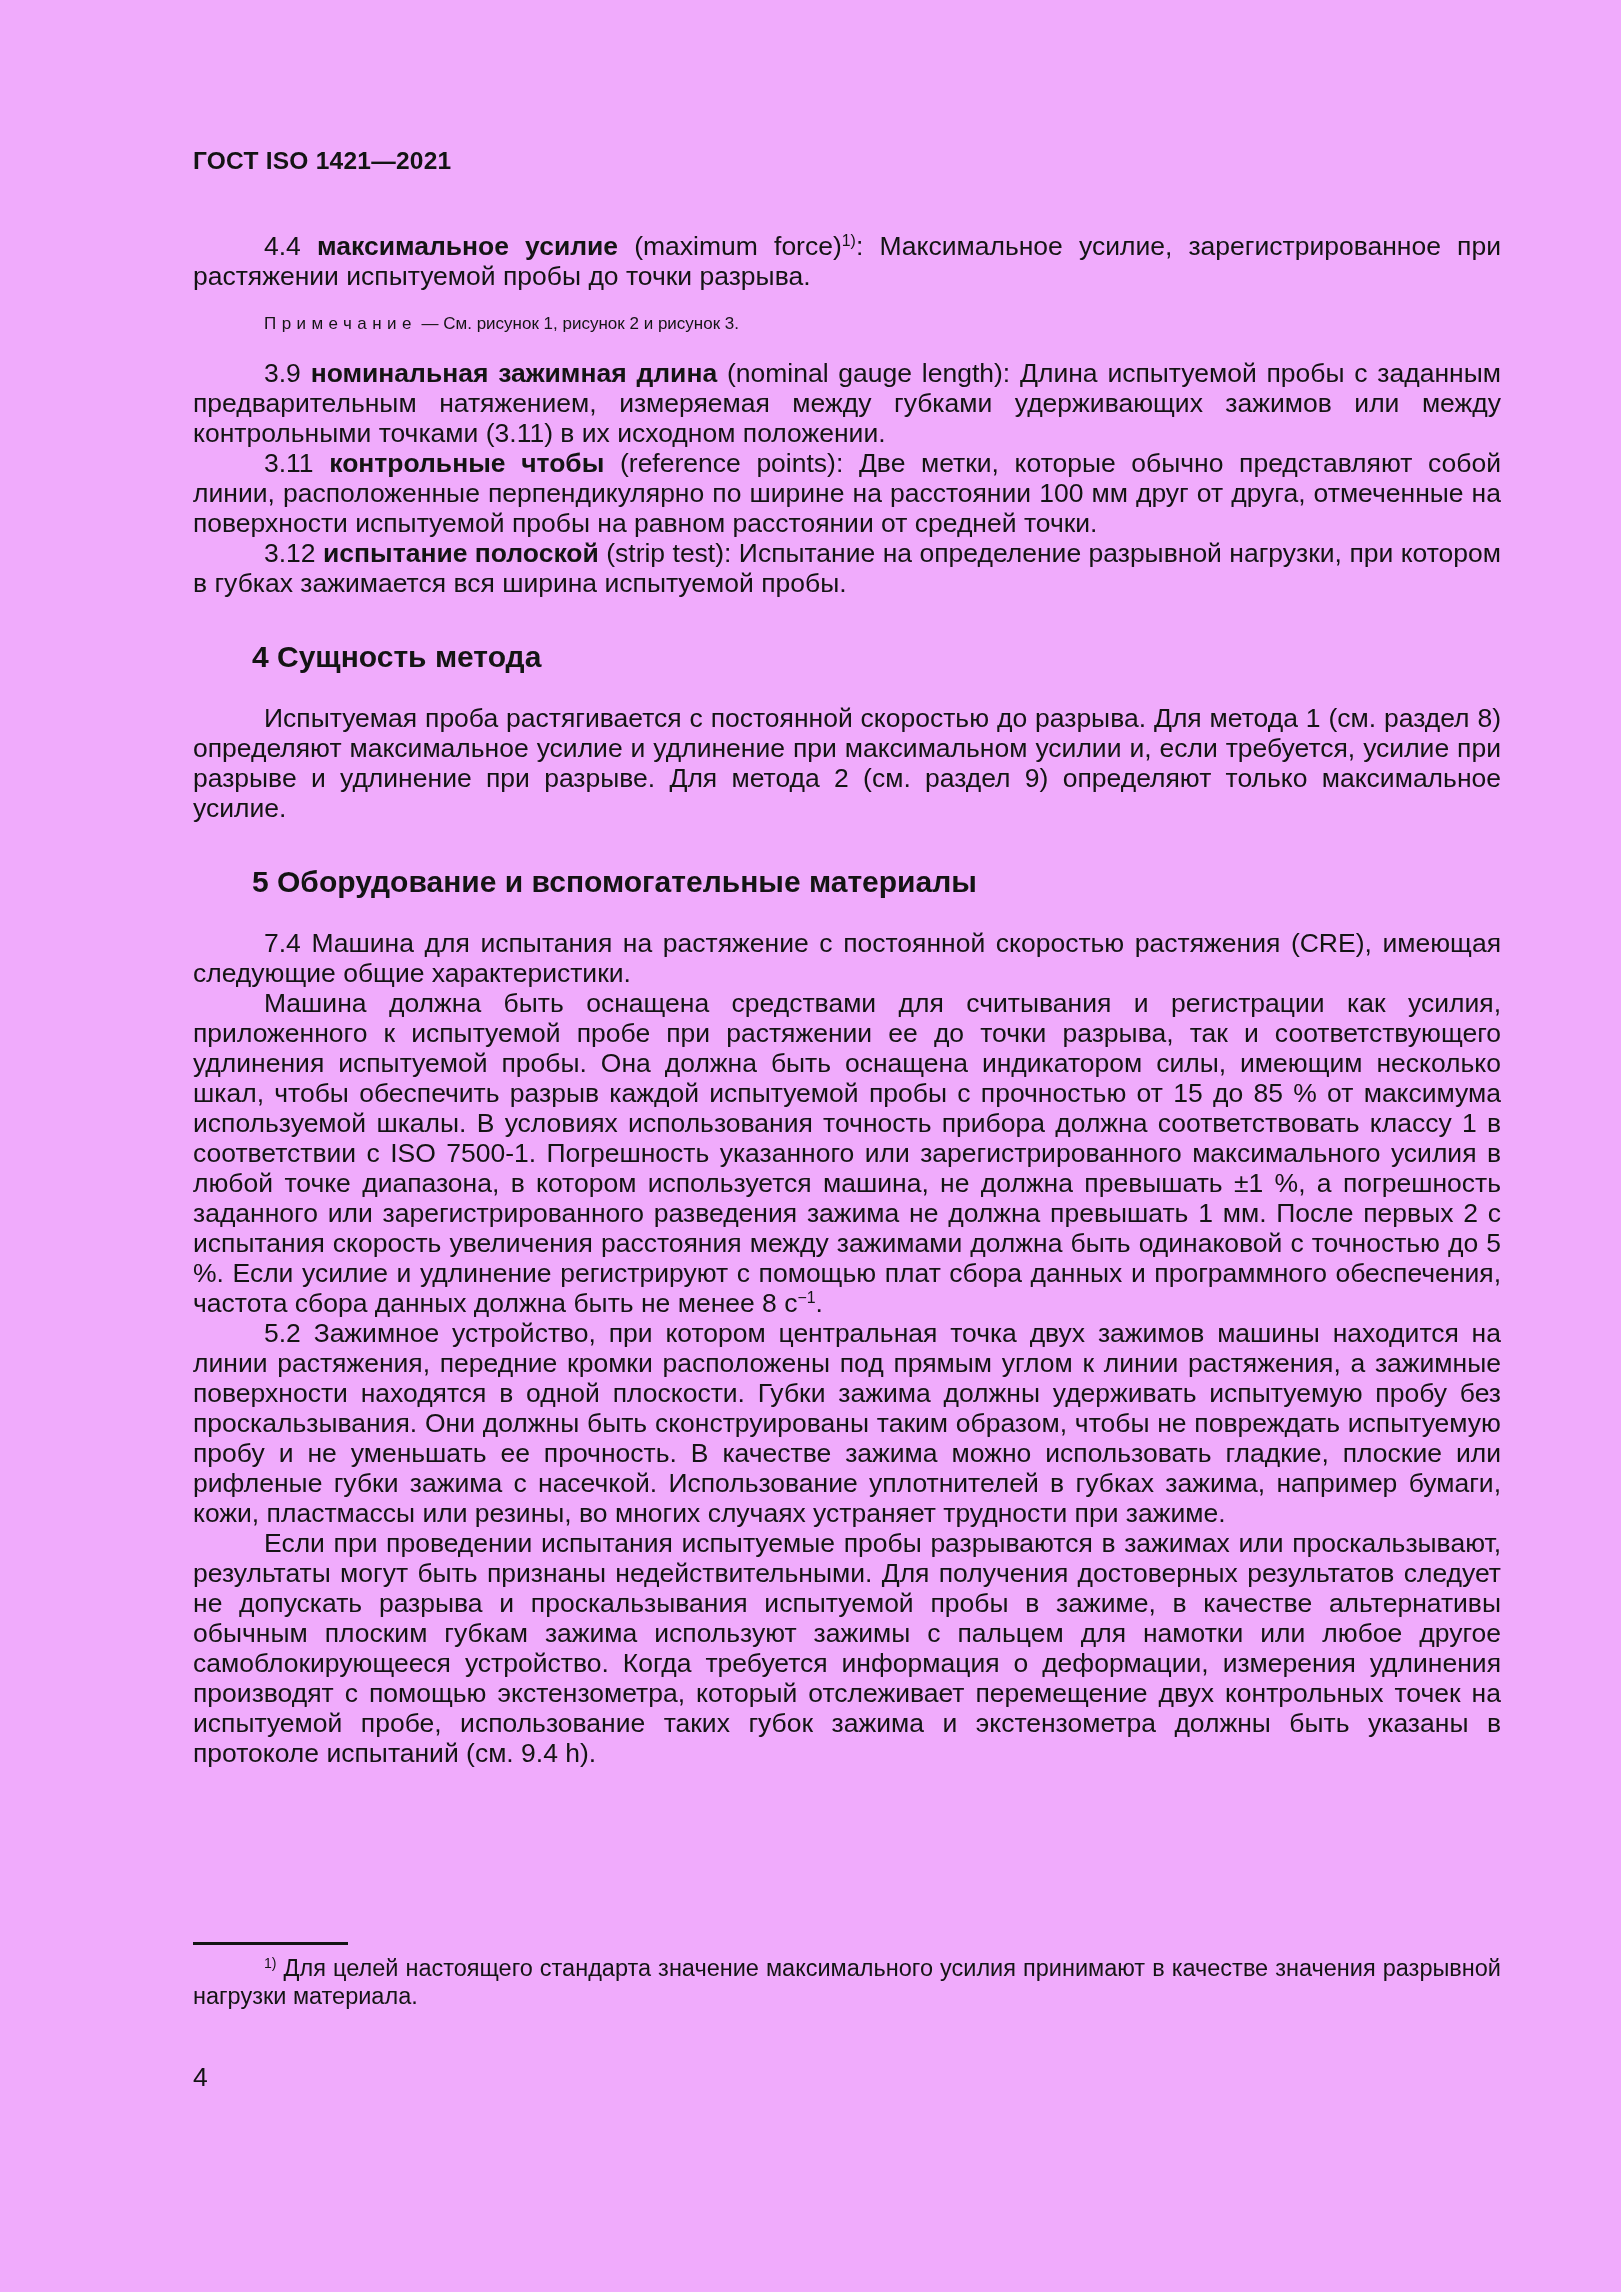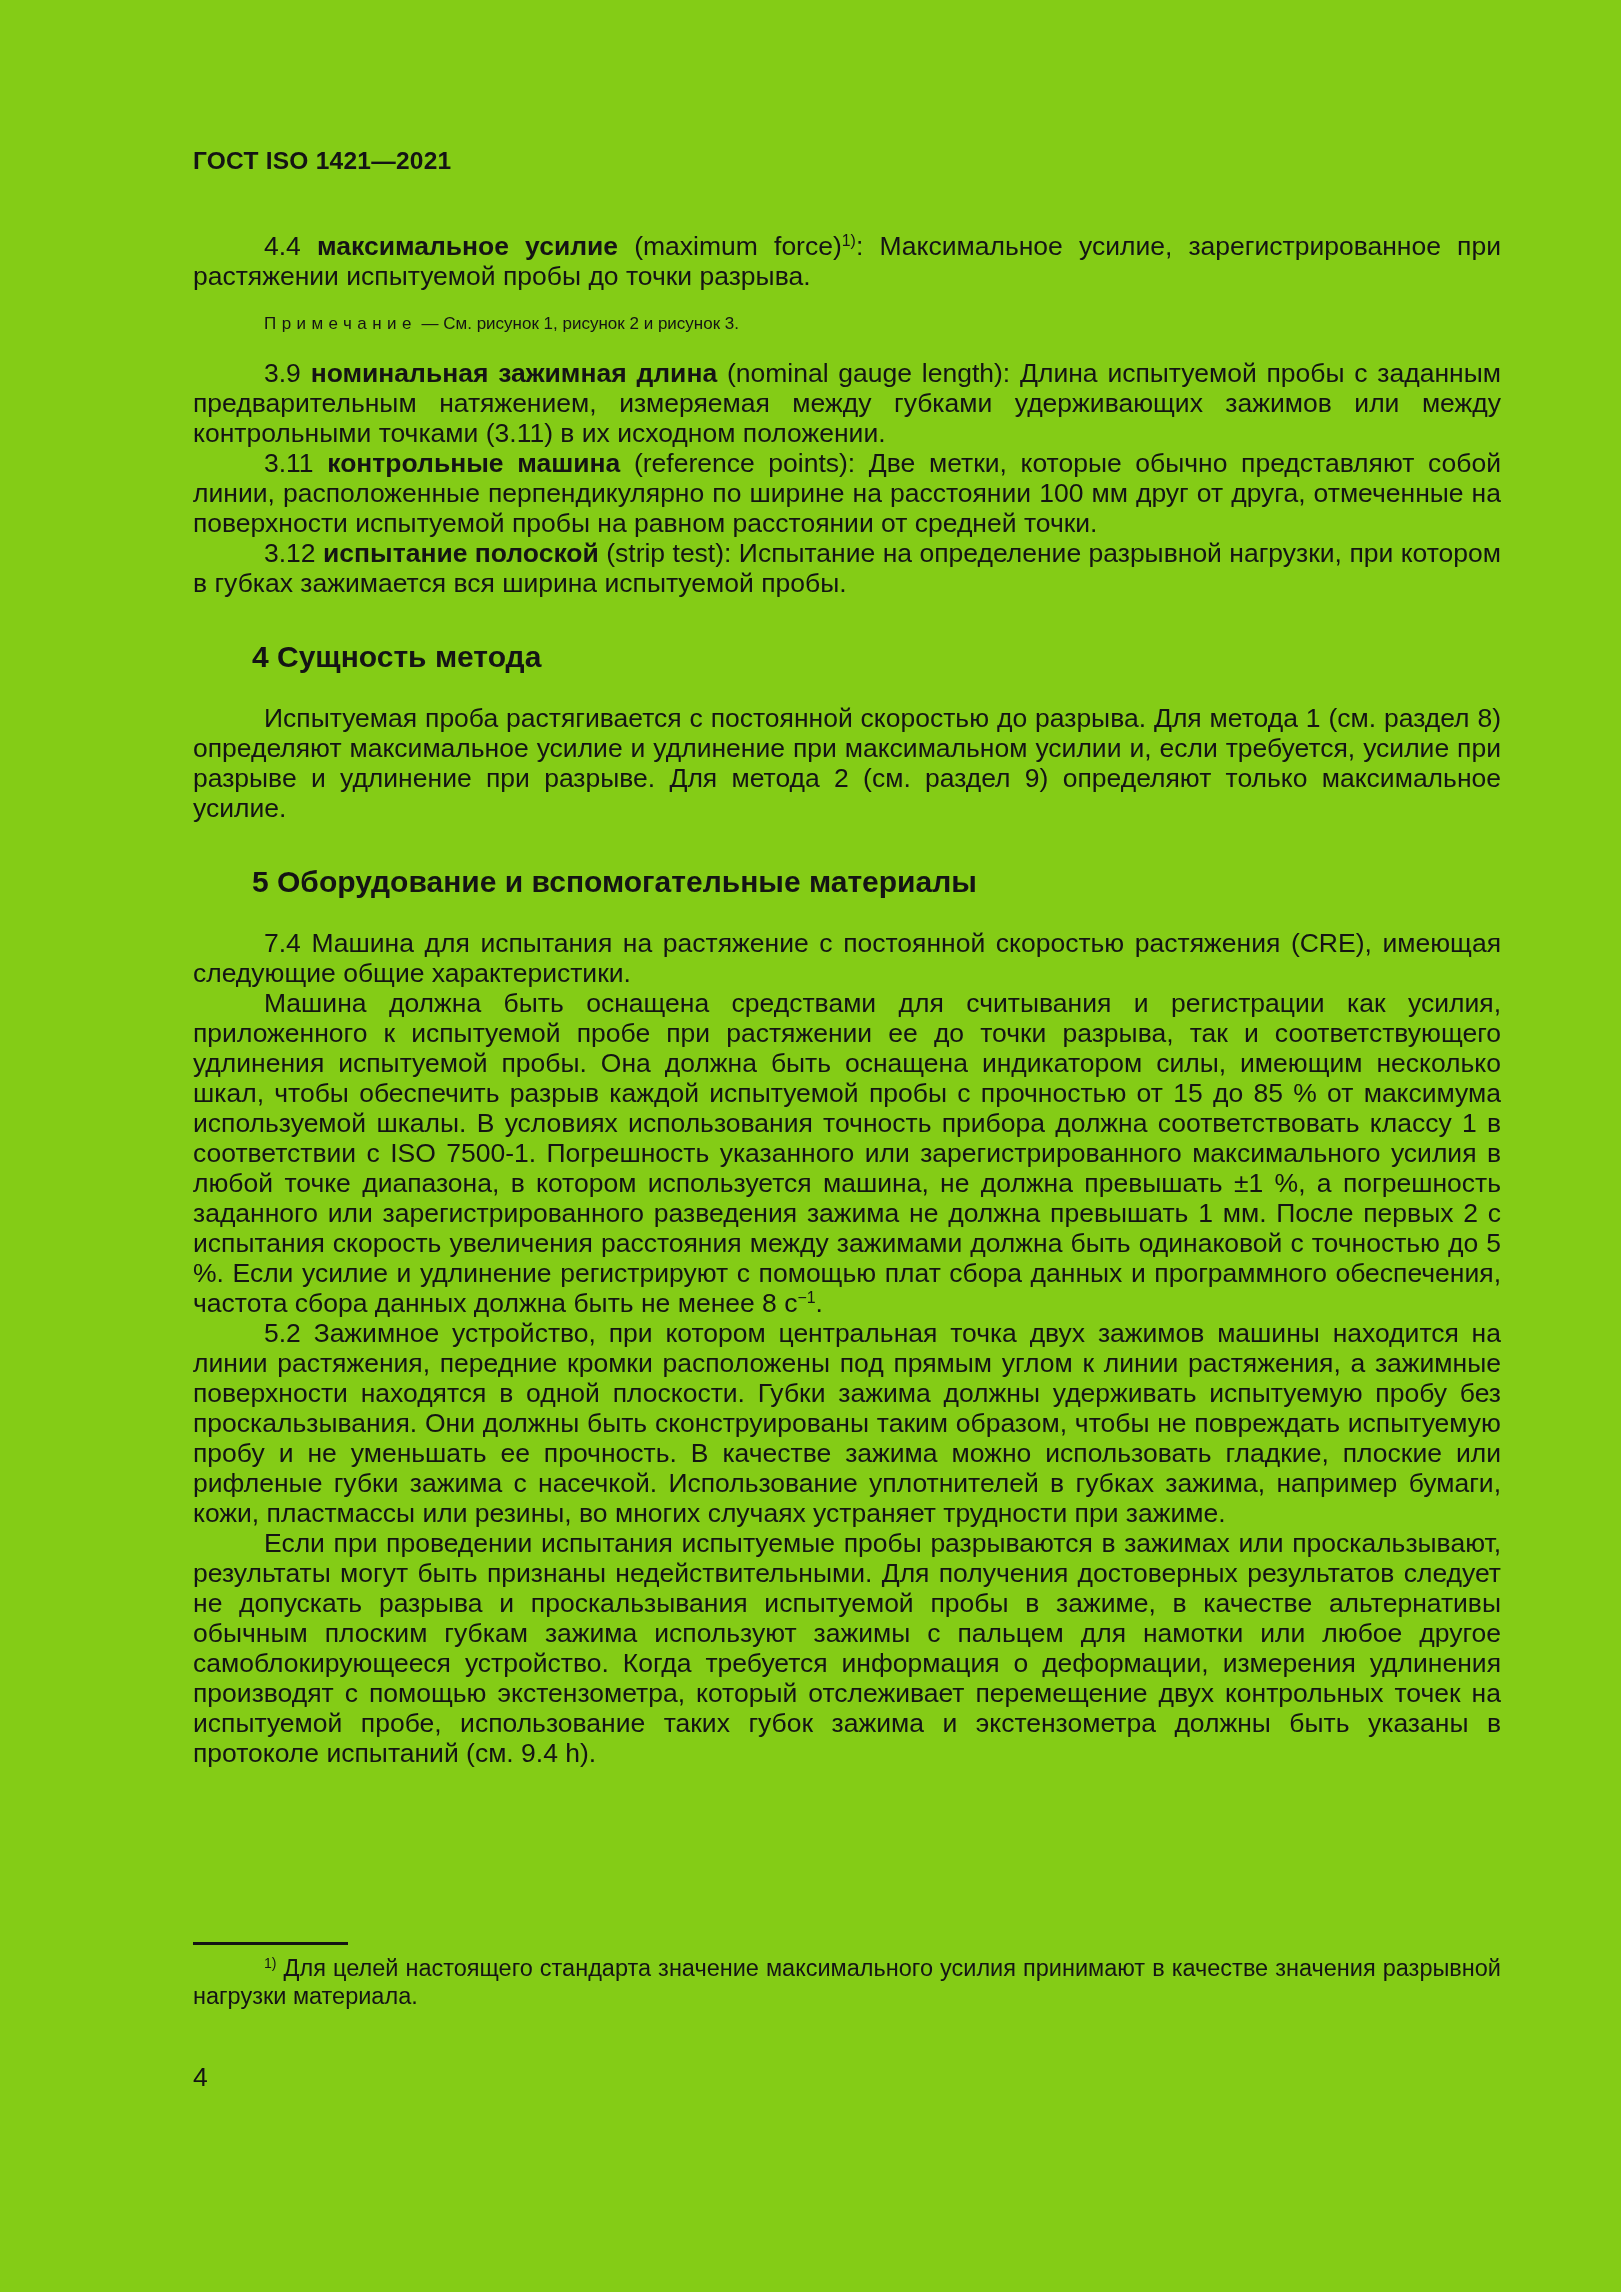--- a/index.html
+++ b/index.html
@@ -2,21 +2,21 @@
 <html><head>
 <meta charset="utf-8">
 <style>
   * { box-sizing: border-box; }
   html, body { margin: 0; padding: 0; background: #ffffff; }
 
   .page {
     position: relative;
     width: 1621px;
     height: 2293px;
-    background: #84cc16;
+    background: #f0abfc;
     overflow: hidden;
     font-family: "Liberation Sans", "DejaVu Sans", sans-serif;
     color: #141414;
   }
 
   .running-head {
     position: absolute;
     left: 193px;
     top: 147px;
     font-size: 24.5px;
@@ -100,21 +100,21 @@
 <div class="page">
 
   <div class="running-head">
     <span>ГОСТ ISO 1421—2021</span>
   </div>
 
   <main class="content">
       <p class="paragraph"><span>4.4 </span><span class="bold">максимальное усилие</span><span> (maximum force)</span><sup>1)</sup><span>: Максимальное усилие, зарегистрированное при растяжении испытуемой пробы до точки разрыва.</span></p>
       <p class="note"><span class="spaced">Примечание</span><span> — См. рисунок 1, рисунок 2 и рисунок 3.</span></p>
       <p class="paragraph"><span>3.9 </span><span class="bold">номинальная зажимная длина</span><span> (nominal gauge length): Длина испытуемой пробы с заданным предварительным натяжением, измеряемая между губками удерживающих зажимов или между контрольными точками (3.11) в их исходном положении.</span></p>
-      <p class="paragraph"><span>3.11 </span><span class="bold">контрольные машина</span><span> (reference points): Две метки, которые обычно представляют собой линии, расположенные перпендикулярно по ширине на расстоянии 100 мм друг от друга, отмеченные на поверхности испытуемой пробы на равном расстоянии от средней точки.</span></p>
+      <p class="paragraph"><span>3.11 </span><span class="bold">контрольные чтобы</span><span> (reference points): Две метки, которые обычно представляют собой линии, расположенные перпендикулярно по ширине на расстоянии 100 мм друг от друга, отмеченные на поверхности испытуемой пробы на равном расстоянии от средней точки.</span></p>
       <p class="paragraph"><span>3.12 </span><span class="bold">испытание полоской</span><span> (strip test): Испытание на определение разрывной нагрузки, при котором в губках зажимается вся ширина испытуемой пробы.</span></p>
       <h2 class="heading"><span>4 Сущность метода</span></h2>
       <p class="paragraph"><span>Испытуемая проба растягивается с постоянной скоростью до разрыва. Для метода 1 (см. раздел 8) определяют максимальное усилие и удлинение при максимальном усилии и, если требуется, усилие при разрыве и удлинение при разрыве. Для метода 2 (см. раздел 9) определяют только максимальное усилие.</span></p>
       <h2 class="heading"><span>5 Оборудование и вспомогательные материалы</span></h2>
       <p class="paragraph"><span>7.4 Машина для испытания на растяжение с постоянной скоростью растяжения (CRE), имеющая следующие общие характеристики.</span></p>
       <p class="paragraph"><span>Машина должна быть оснащена средствами для считывания и регистрации как усилия, приложенного к испытуемой пробе при растяжении ее до точки разрыва, так и соответствующего удлинения испытуемой пробы. Она должна быть оснащена индикатором силы, имеющим несколько шкал, чтобы обеспечить разрыв каждой испытуемой пробы с прочностью от 15 до 85 % от максимума используемой шкалы. В условиях использования точность прибора должна соответствовать классу 1 в соответствии с ISO 7500-1. Погрешность указанного или зарегистрированного максимального усилия в любой точке диапазона, в котором используется машина, не должна превышать ±1 %, а погрешность заданного или зарегистрированного разведения зажима не должна превышать 1 мм. После первых 2 с испытания скорость увеличения расстояния между зажимами должна быть одинаковой с точностью до 5 %. Если усилие и удлинение регистрируют с помощью плат сбора данных и программного обеспечения, частота сбора данных должна быть не менее 8 с</span><sup>−1</sup><span>.</span></p>
       <p class="paragraph"><span>5.2 Зажимное устройство, при котором центральная точка двух зажимов машины находится на линии растяжения, передние кромки расположены под прямым углом к линии растяжения, а зажимные поверхности находятся в одной плоскости. Губки зажима должны удерживать испытуемую пробу без проскальзывания. Они должны быть сконструированы таким образом, чтобы не повреждать испытуемую пробу и не уменьшать ее прочность. В качестве зажима можно использовать гладкие, плоские или рифленые губки зажима с насечкой. Использование уплотнителей в губках зажима, например бумаги, кожи, пластмассы или резины, во многих случаях устраняет трудности при зажиме.</span></p>
       <p class="paragraph"><span>Если при проведении испытания испытуемые пробы разрываются в зажимах или проскальзывают, результаты могут быть признаны недействительными. Для получения достоверных результатов следует не допускать разрыва и проскальзывания испытуемой пробы в зажиме, в качестве альтернативы обычным плоским губкам зажима используют зажимы с пальцем для намотки или любое другое самоблокирующееся устройство. Когда требуется информация о деформации, измерения удлинения производят с помощью экстензометра, который отслеживает перемещение двух контрольных точек на испытуемой пробе, использование таких губок зажима и экстензометра должны быть указаны в протоколе испытаний (см. 9.4 h).</span></p>
     </main>
 

